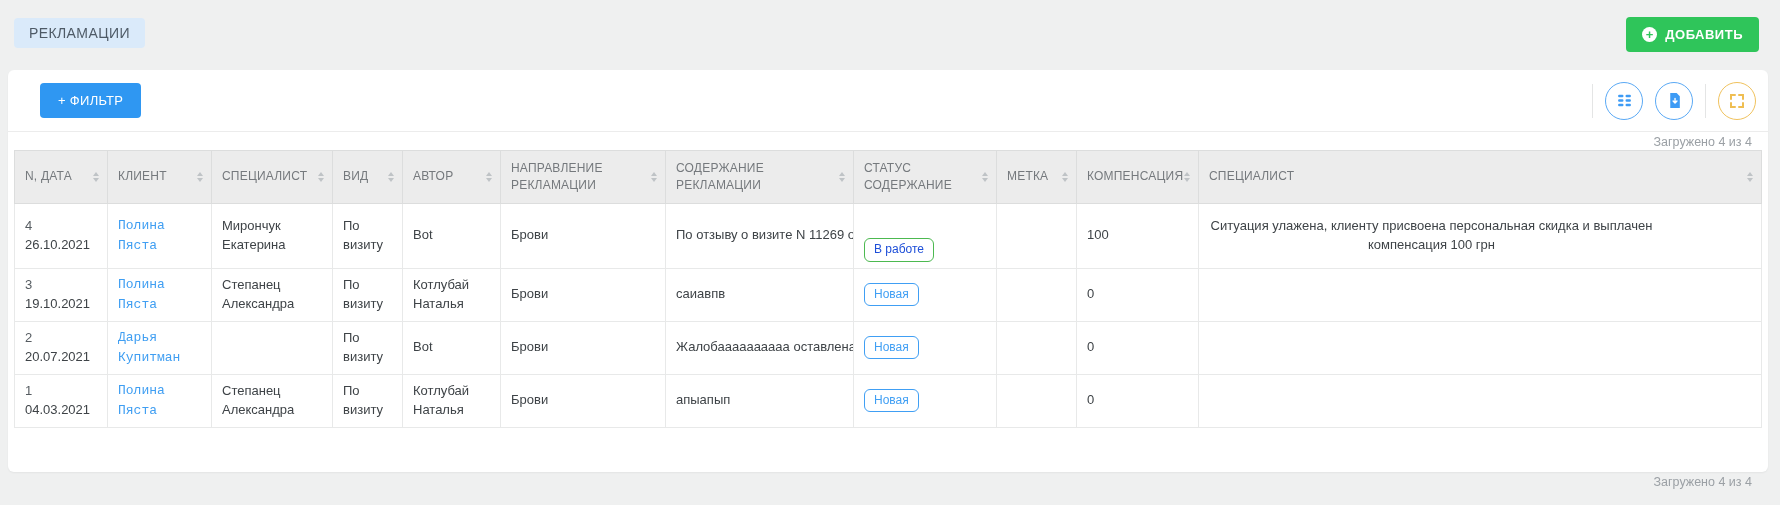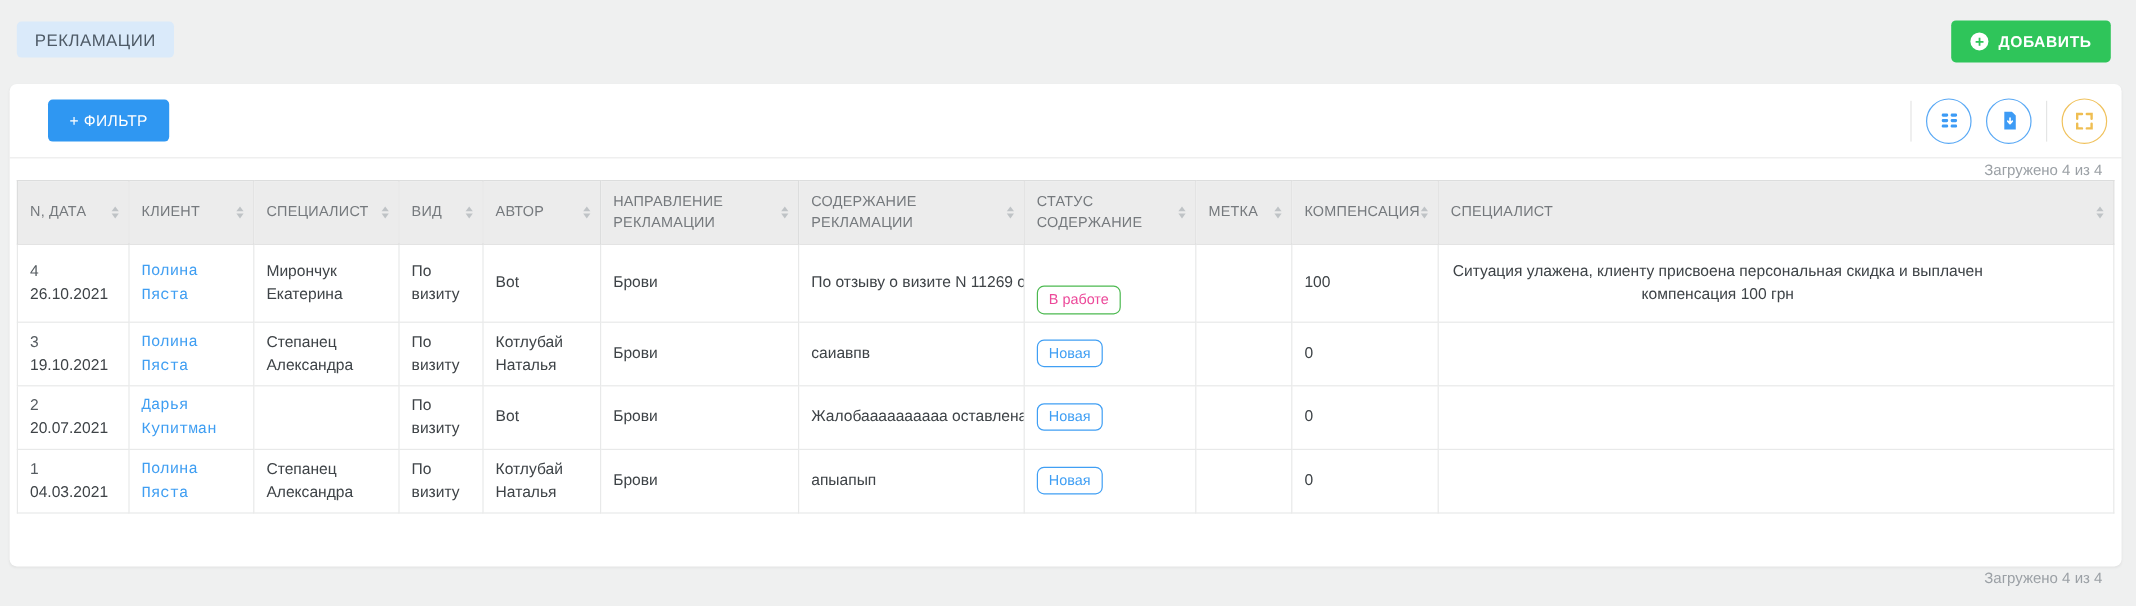--- a/index.html
+++ b/index.html
@@ -237,21 +237,21 @@
     </thead>
     <tbody>
       <tr>
         <td><span class="num">4</span><span>26.10.2021</span></td>
         <td><a class="client-link">Полина Пяста</a></td>
         <td>Мирончук Екатерина</td>
         <td>По визиту</td>
         <td>Bot</td>
         <td>Брови</td>
         <td class="cell-content">По отзыву о визите N 11269 о...</td>
-        <td><span class="badge" style="color: #ec4899; border-color: rgb(76, 185, 80); margin-top: 28px;">В работе</span></td>
+        <td><span class="badge" style="color: #1d4ed8; border-color: rgb(76, 185, 80); margin-top: 28px;">В работе</span></td>
         <td></td>
         <td>100</td>
         <td>
             <div class="result-inner">Ситуация улажена, клиенту присвоена персональная скидка и выплачен компенсация 100 грн</div>
           </td>
       </tr>
       <tr>
         <td><span class="num">3</span><span>19.10.2021</span></td>
         <td><a class="client-link">Полина Пяста</a></td>
         <td>Степанец Александра</td>

